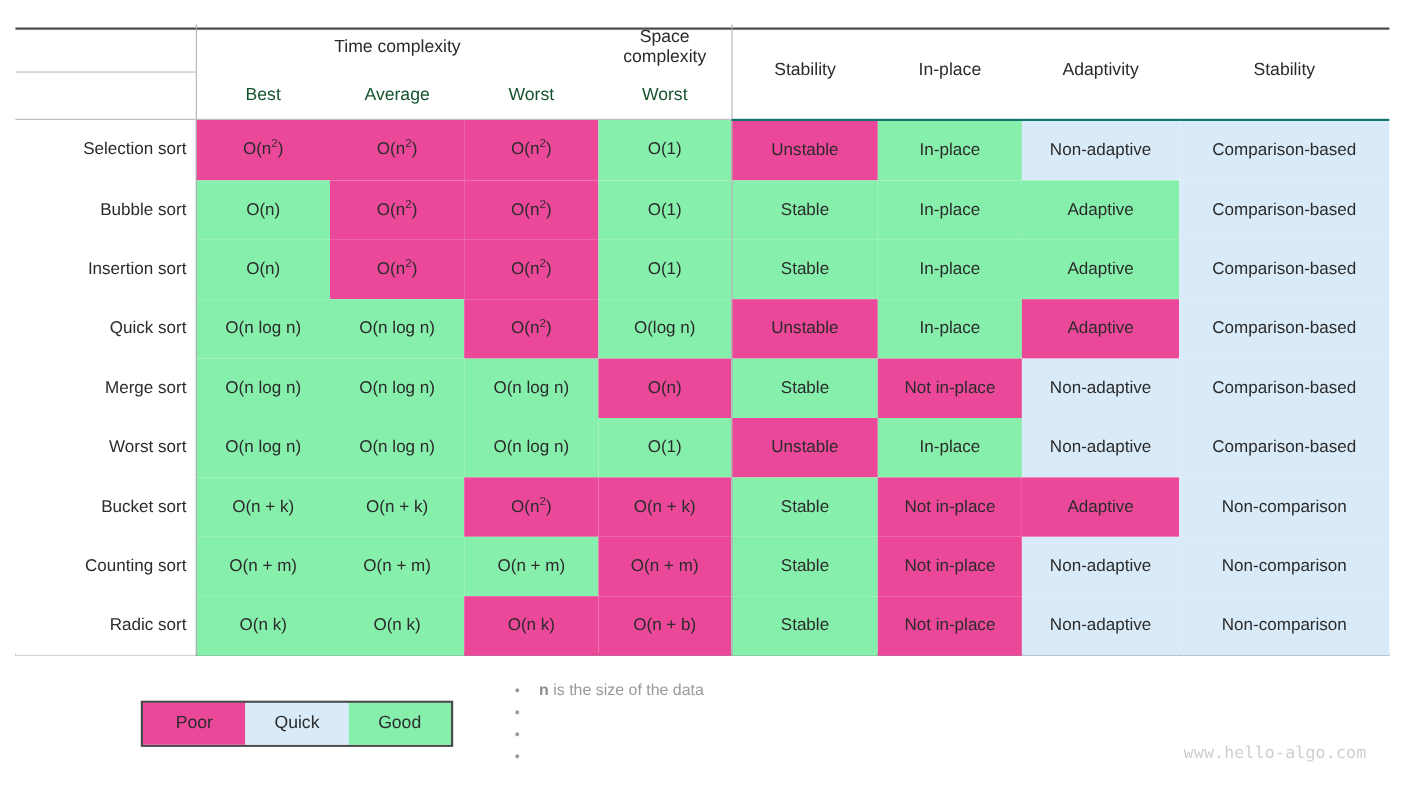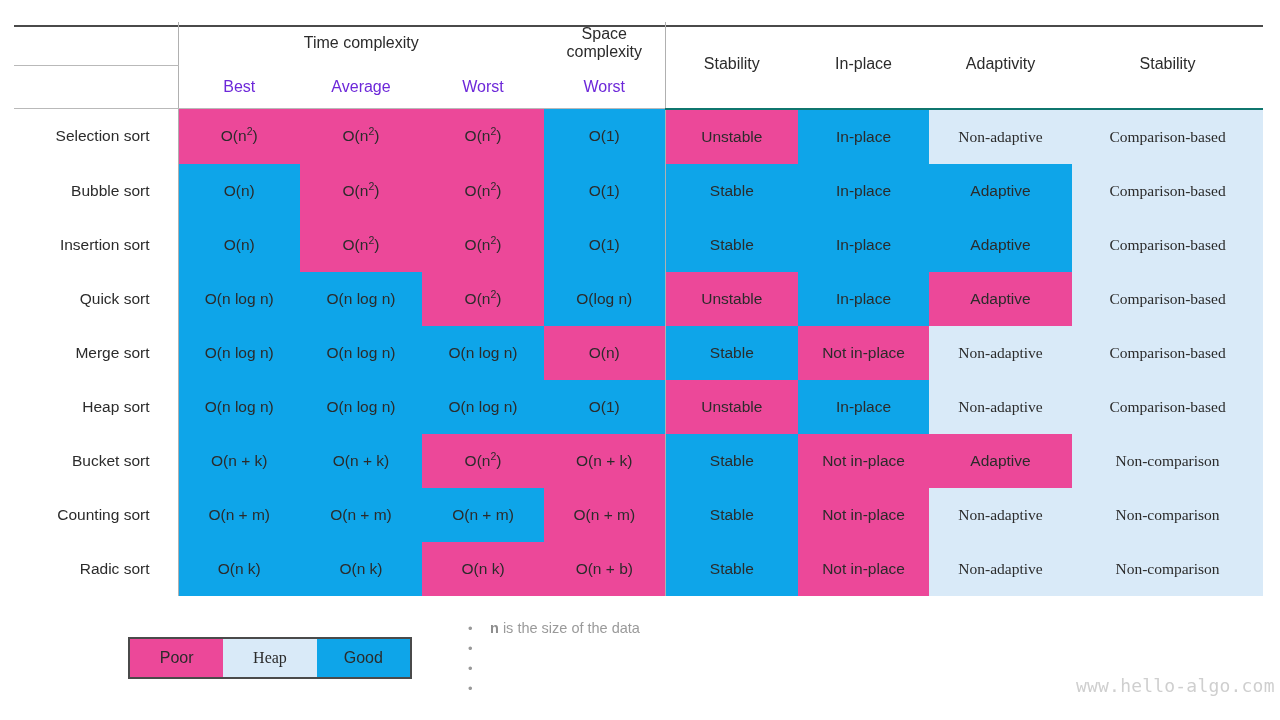--- a/index.html
+++ b/index.html
@@ -73,21 +73,21 @@
   
   tr.hdr-group td {
     height: 41px;
     font-size: 16px;
     color: #2b2b2b;
     padding-bottom: 2px;
   }
   tr.hdr-sub td {
     height: 42px;
     font-size: 16px;
-    color: #6d28d9;
+    color: #14532d;
   }
   tr.hdr-sub td.sub-under {
     border-bottom: 1px solid #b9b9b9;
   }
   tr.hdr-group td.grp-under,
   tr.hdr-group td.rhs-head {
     vertical-align: middle;
   }
 
   
@@ -103,28 +103,28 @@
   .vsep-left  { border-left: 1px solid #b0b0b0; }
 
   
   tr.data td {
     height: 54px;
     font-size: 15.5px;
     color: #2b2b2b;
   }
   tr.data td.algo {
     text-align: right;
-    padding-right: 28px;
+    padding-right: 8px;
     background: #ffffff;
     font-size: 15.5px;
   }
 
   .poor { background: #ec4899; }
-  .fair { background: #d9eaf8; font-family: Liberation Serif, serif; }
-  .good { background: #0ea5e9; }
+  .fair { background: #d9eaf8; }
+  .good { background: #86efac; }
 
   sup {
     font-size: 0.68em;
     vertical-align: super;
     line-height: 0;
   }
 
   
   .legend {
     position: absolute;
@@ -168,21 +168,21 @@
     text-align: left;
   }
   .note-text b { font-weight: bold; color: #8d8d8d; }
 
   
   .watermark {
     position: absolute;
     left: 1076px;
     top: 675px;
     font-family: "DejaVu Sans Mono", monospace;
-    font-size: 18px;
+    font-size: 15px;
     color: #cfcfcf;
     letter-spacing: 0.2px;
   }
 </style>
 </head>
 <body>
 
 <div id="root">
 
   <div class="rule-top"></div>
@@ -269,21 +269,21 @@
             <td class="good vsep-left">O(n log n)</td>
             <td class="good">O(n log n)</td>
             <td class="good">O(n log n)</td>
             <td class="poor">O(n)</td>
             <td class="good vsep-left">Stable</td>
             <td class="poor">Not in-place</td>
             <td class="fair">Non-adaptive</td>
             <td class="fair">Comparison-based</td>
           </tr>
           <tr class="data">
-            <td class="algo">Heap sort</td>
+            <td class="algo">Worst sort</td>
             <td class="good vsep-left">O(n log n)</td>
             <td class="good">O(n log n)</td>
             <td class="good">O(n log n)</td>
             <td class="good">O(1)</td>
             <td class="poor vsep-left">Unstable</td>
             <td class="good">In-place</td>
             <td class="fair">Non-adaptive</td>
             <td class="fair">Comparison-based</td>
           </tr>
           <tr class="data">
@@ -318,21 +318,21 @@
             <td class="poor">Not in-place</td>
             <td class="fair">Non-adaptive</td>
             <td class="fair">Non-comparison</td>
           </tr>
         </tbody>
     </table>
   </div>
 
   <div class="legend" id="legend">
       <div class="lg-cell poor">Poor</div>
-      <div class="lg-cell fair">Heap</div>
+      <div class="lg-cell fair">Quick</div>
       <div class="lg-cell good">Good</div>
     </div>
 
   <div class="notes" id="notes">
       <div class="note-line">
         <span class="note-bullet">•</span>
         <span class="note-text"><b>n</b><span> is the size of the data</span></span>
       </div>
       <div class="note-line">
         <span class="note-bullet">•</span>

